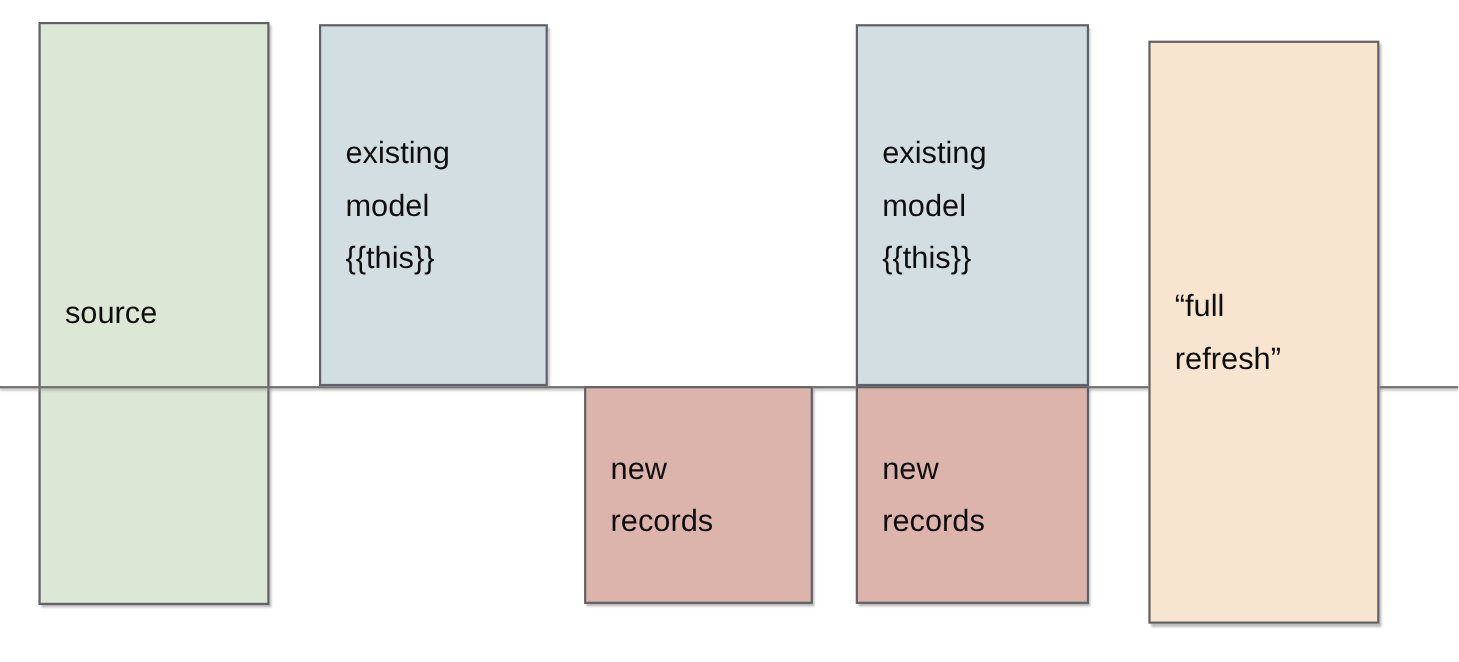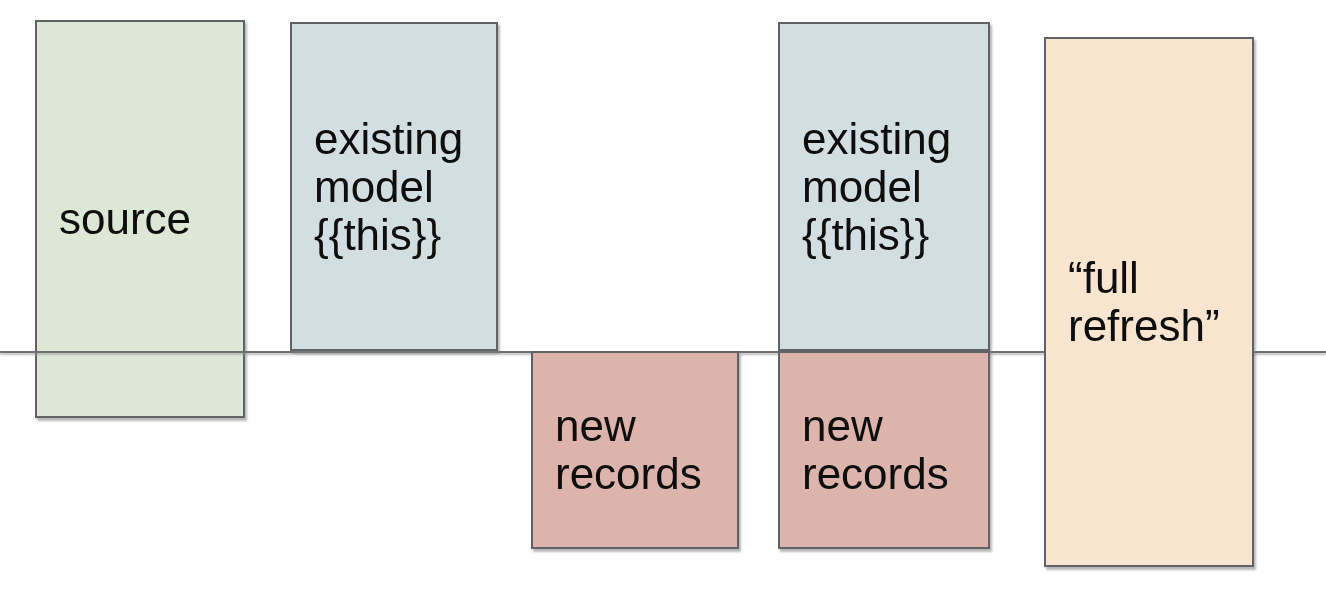--- a/index.html
+++ b/index.html
@@ -31,29 +31,29 @@
     border: 2px solid #5f6368;
     box-shadow: 2px 3px 2px rgba(125,125,125,0.55);
     display: flex;
     align-items: center;
     z-index: 3;
   }
   .box .label {
     display: block;
     padding-left: 22px;
     padding-right: 6px;
-    font-size: 44px;
+    font-size: 28px;
     line-height: 48px;
     color: #0e0e0e;
     white-space: pre-line;
     letter-spacing: 0px;
   }
   #box-source {
     left: 35px; top: 20px;
-    width: 210px; height: 398px;
+    width: 210px; height: 530px;
     background: #dce7d5;
     z-index: 1; 
   }
   #box-existing-1 {
     left: 290px; top: 22px;
     width: 208px; height: 329px;
     background: #d3dee2;
   }
   #box-new-1 {
     left: 531px; top: 351px;

